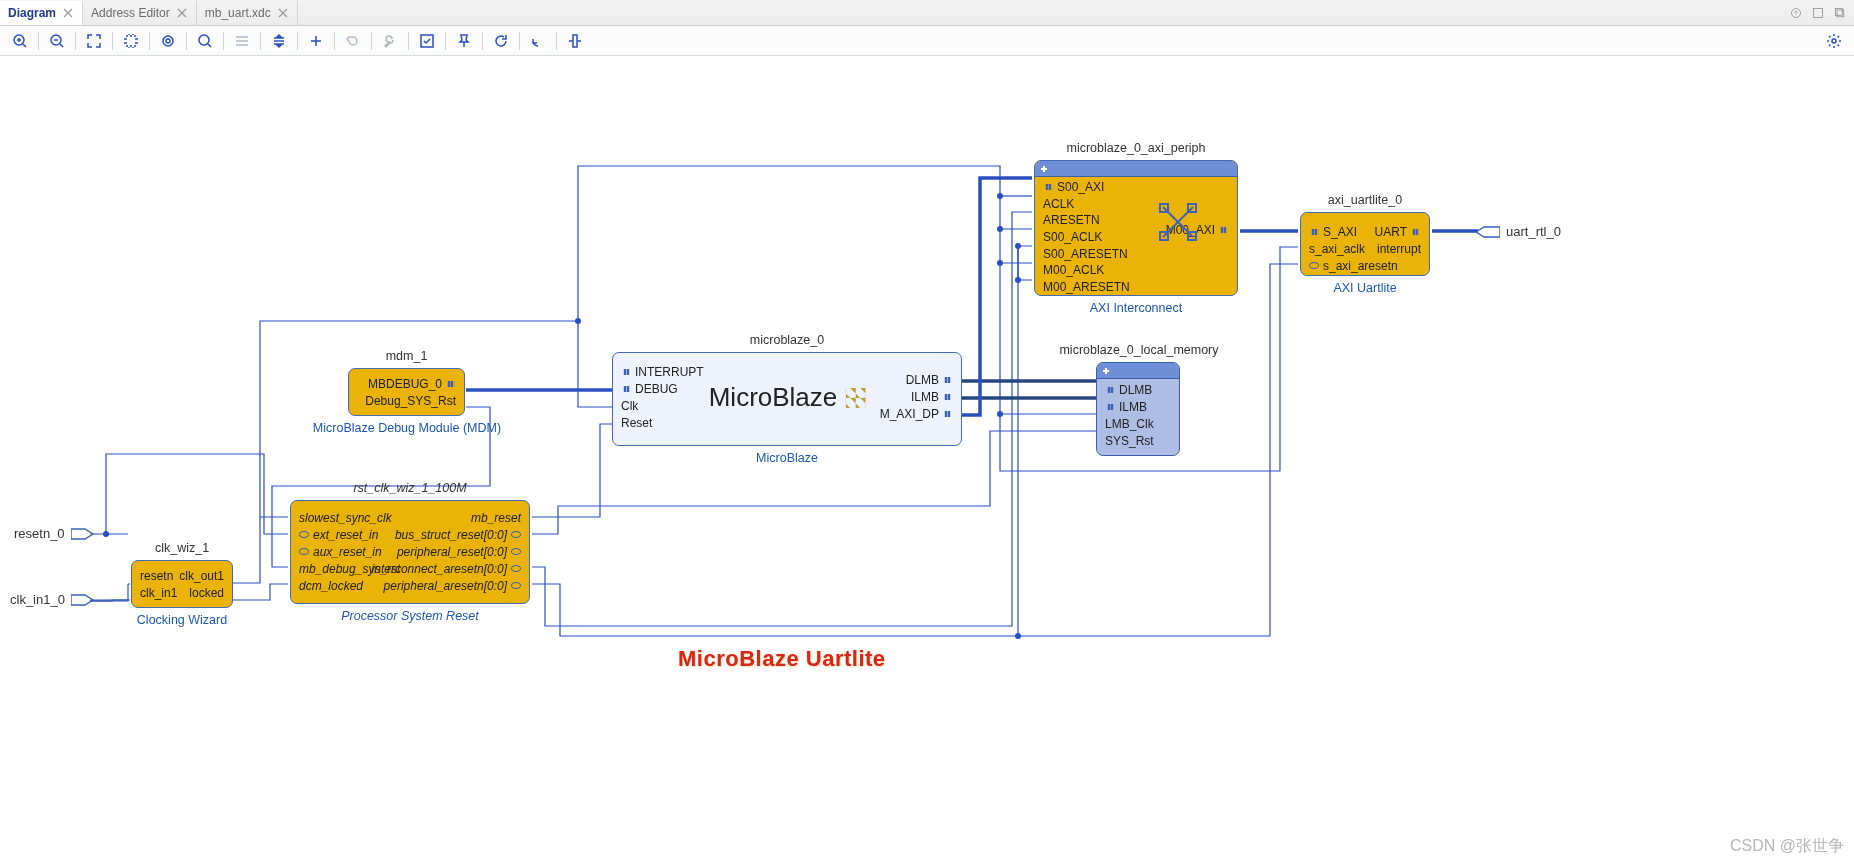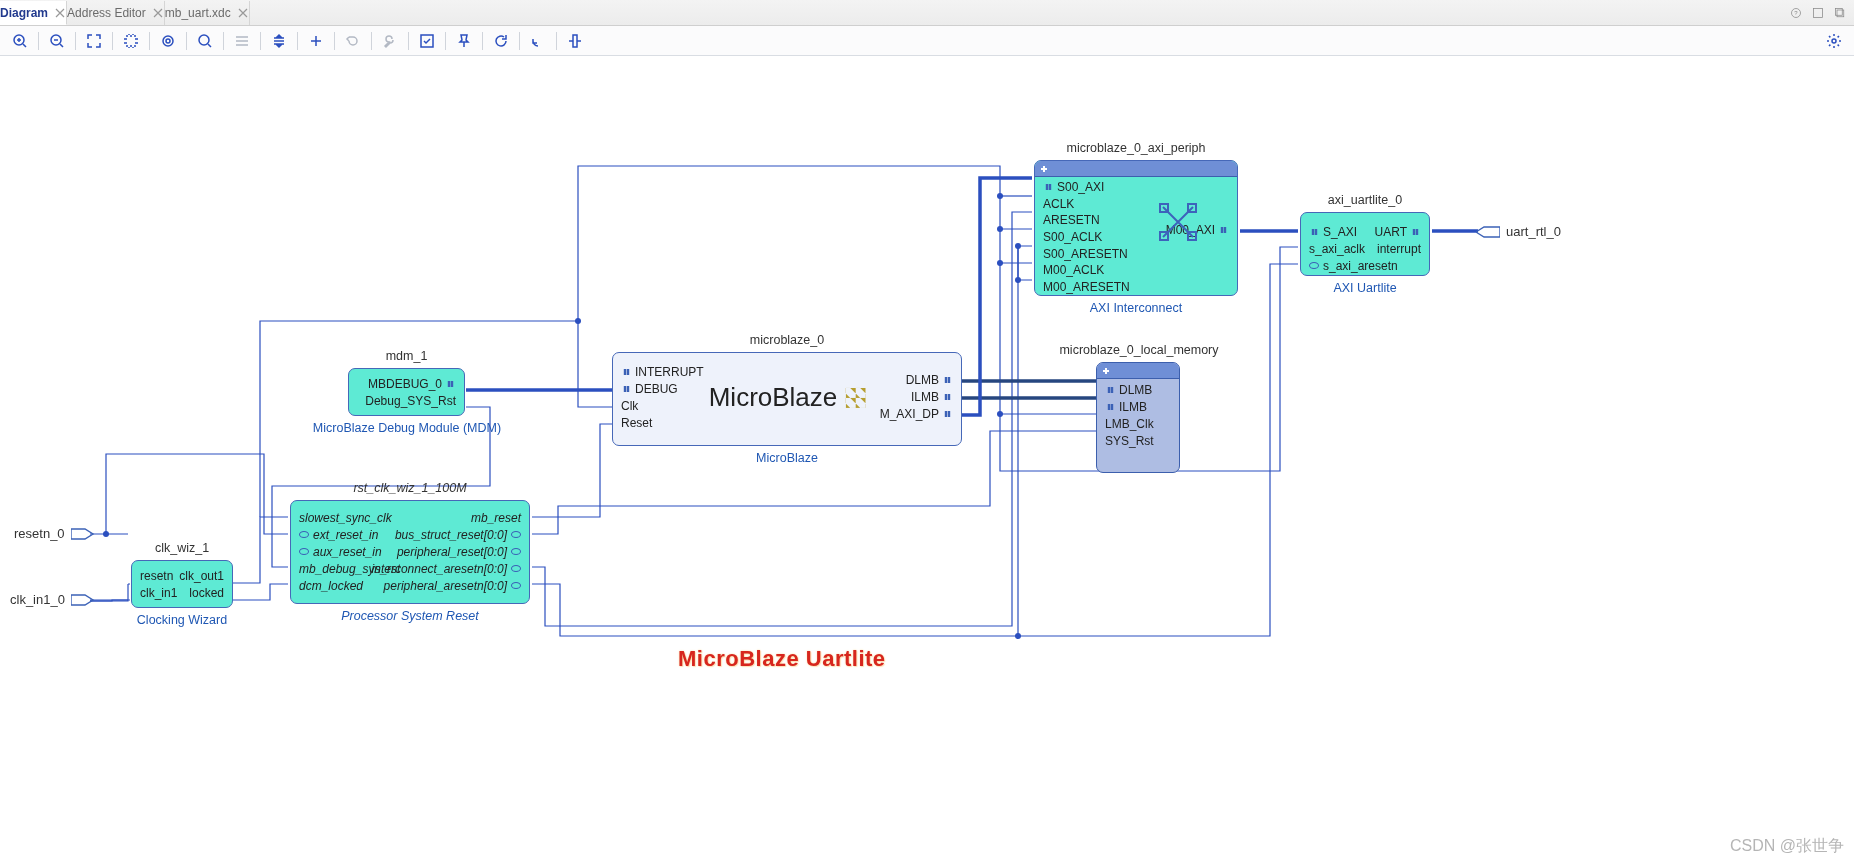--- a/index.html
+++ b/index.html
@@ -8,21 +8,21 @@
 
   
   .tab-bar {
     position: relative; height: 26px;
     background: linear-gradient(#f3f3f3,#ececec);
     border-bottom:1px solid #cfcfcf;
     display:flex; align-items:flex-end;
     font-size:12px; color:#6b6b6b;
   }
   .tab {
-    height:24px; padding:0 0; display:flex; align-items:center; gap:6px;
+    height:24px; padding:0 8px; display:flex; align-items:center; gap:6px;
     border-right:1px solid #d5d5d5; cursor:pointer;
   }
   .tab.active { background:#fff; color:#223a8e; font-weight:600; border-bottom:1px solid #fff; }
   .tab-close { width:12px; height:12px; display:inline-flex; align-items:center; justify-content:center; color:#999; }
   .tab-close svg{width:10px;height:10px;}
   .tab-right { margin-left:auto; display:flex; align-items:center; gap:6px; padding-right:6px; height:24px; color:#888; }
   .tab-right span{display:inline-flex; align-items:center; justify-content:center; width:16px; height:16px;}
   .tab-right svg{width:12px;height:12px;}
 
   
@@ -49,21 +49,21 @@
   .wire{ stroke:#2b4fbf; stroke-width:1.2; fill:none; }
   .wire.bus{ stroke-width:3.5; }
   .wire.dk{ stroke:#26467f; }
   .junction{ fill:#2b4fbf; }
 
   
   .block{
     position:absolute; border:1px solid #4668b8; background:#eef2fb;
     border-radius:7px; overflow:visible;
   }
-  .block.plain{background:#5eead4;}
+  .block.plain{background:#eab308;}
   .block.dark{background:#aebde3; border-color:#3c5fad;}
   .block-title{
     position:absolute; width:100%; text-align:center; font-size:12.5px; color:#333;
     top:-20px; left:0;
   }
   .block-footer{
     position:absolute; width:100%; text-align:center; font-size:12.5px; color:#1f57b3;
     bottom:-20px; left:0;
   }
   .logo{
@@ -555,21 +555,21 @@
             <path d="M6 6 L36 36 M6 36 L36 6"></path>
           </svg></div>
       <span style="position:absolute;left:0;top:0;"></span>
       <span style="position:absolute;right:0;top:0;"></span>
       <span style="position:absolute;left:0;bottom:0;"></span>
       <span style="position:absolute;right:0;bottom:0;"></span>
     </div>
     <div class="block-footer">AXI Interconnect</div>
   </div>
 
-  <div class="block dark" style="left:1096px;top:306px;width:84px;height:111px;">
+  <div class="block dark" style="left:1096px;top:306px;width:84px;height:94px;">
     <div class="block-title" style="width:200px;left:-58px;">microblaze_0_local_memory</div>
     <div class="mem-head">
         <svg viewBox="0 0 10 10">
           <path d="M5 2v6M2 5h6"></path>
         </svg>
       </div>
     <div class="ports-left" style="padding-top:18px;">
       <div class="port left">
           <span class="conn bus">
             <svg viewBox="0 0 10 10">

